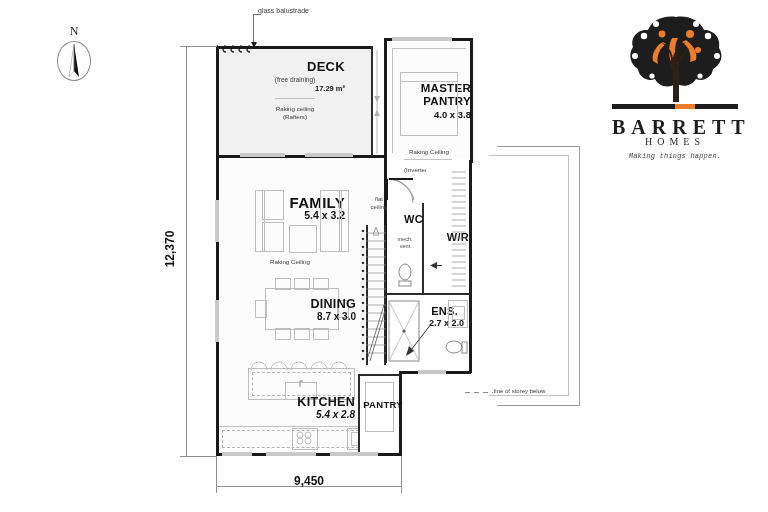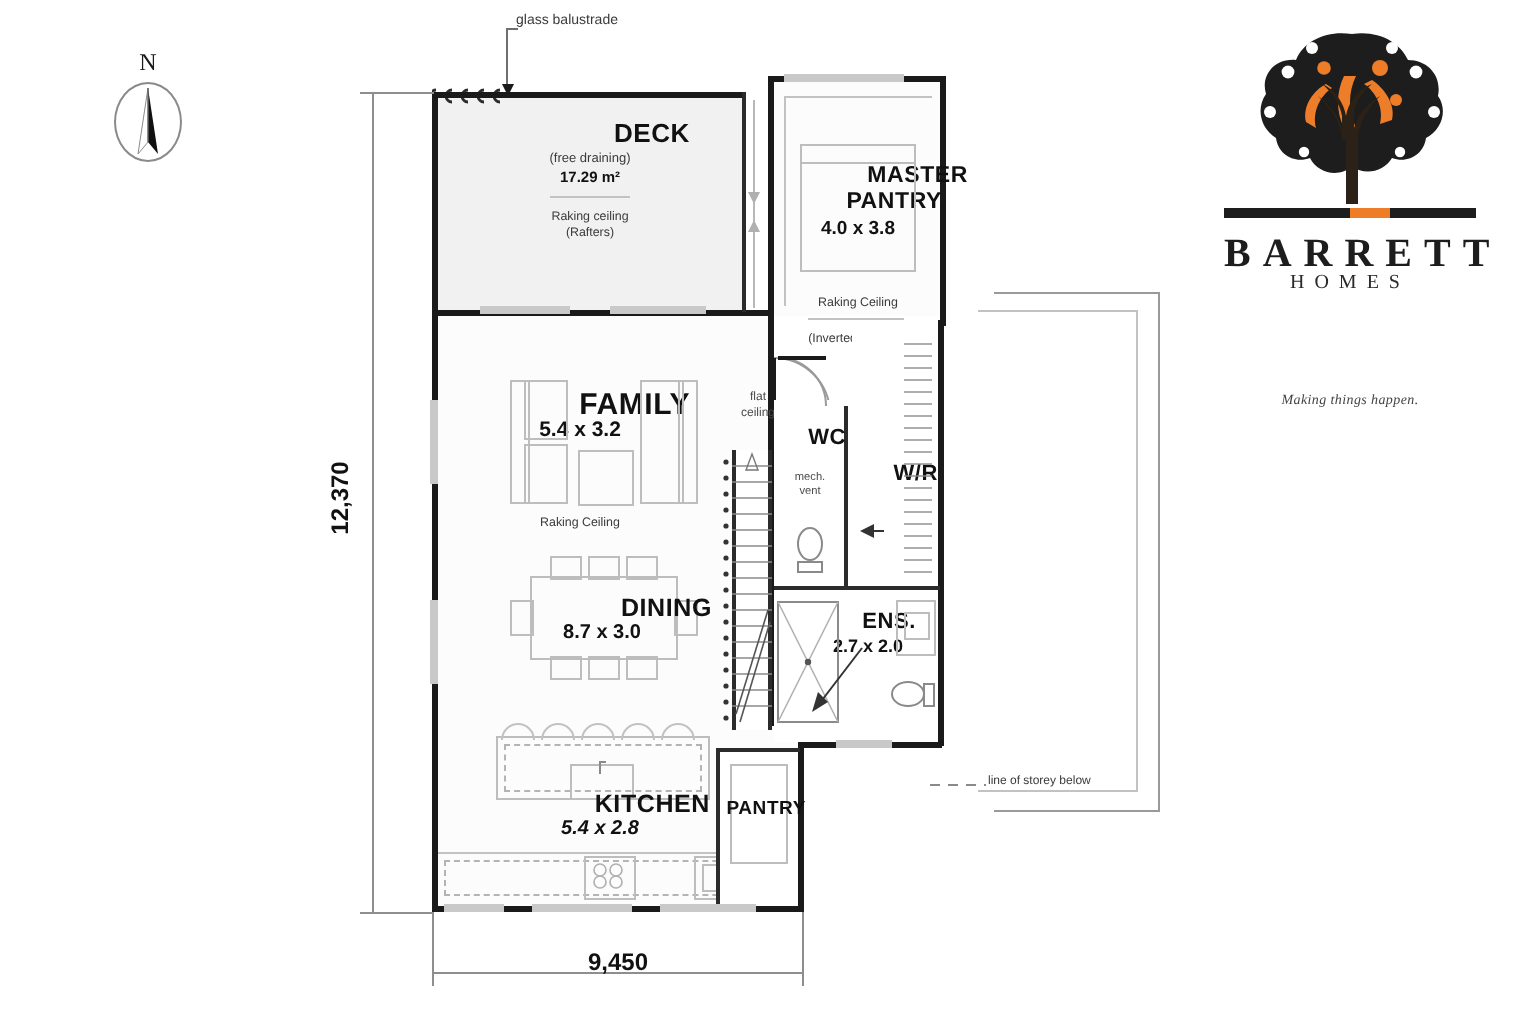--- a/index.html
+++ b/index.html
@@ -10,21 +10,21 @@
   }
   .stage{position:absolute;inset:0;}
   .abs{position:absolute;}
 
   
   .room-name{
     font-weight:bold;color:#111;text-align:right;
     letter-spacing:.3px;line-height:1.05;white-space:nowrap;
   }
   .room-dim{
-    font-weight:bold;color:#111;text-align:center;line-height:1.05;white-space:nowrap;
+    font-weight:bold;color:#111;text-align:right;line-height:1.05;white-space:nowrap;
   }
   .note{
     color:#3a3a3a;text-align:center;line-height:1.25;white-space:nowrap;
   }
   .tiny{color:#4a4a4a;text-align:center;line-height:1.2;white-space:nowrap;}
 
   
   .wall{background:#1a1a1a;position:absolute;}
   .wall-thin{background:#2b2b2b;position:absolute;}
   .hairline{background:#9a9a9a;position:absolute;}
@@ -60,22 +60,22 @@
   
   .logo-wrap{position:absolute;text-align:center;}
   .logo-word{
     font-weight:bold;color:#1d1d1d;letter-spacing:6px;
     font-family:"Liberation Serif", serif;
   }
   .logo-sub{
     color:#2a2a2a;letter-spacing:5px;font-family:"Liberation Serif", serif;
   }
   .logo-tag{
-    color:#444;font-family:Liberation Serif, serif;
-    font-style:italic;font-size:7px;letter-spacing:.2px;margin-top:44px;
+    color:#444;font-family:Liberation Mono, monospace;
+    font-style:italic;font-size:7px;letter-spacing:.2px;
   }
   .logo-bar{position:absolute;height:5px;}
   .logo-bar-dark{background:#1d1d1d;}
   .logo-bar-or{background:#ee7d2a;}
 </style>
 </head>
 <body>
 
 <div class="stage">
 
@@ -146,21 +146,21 @@
   <div class="wall" style="left:470px;top:38px;width:3px;height:125px;"></div>
   <div class="wall" style="left:384px;top:38px;width:3px;height:338px;"></div>
 
   <div class="wall" style="left:216px;top:155px;width:170px;height:3px;"></div>
 
   <div class="fill-room" style="left:387px;top:41px;width:83px;height:117px;"></div>
 
   <div class="hairline-lt" style="left:392px;top:48px;width:74px;height:1px;"></div>
   <div class="hairline-lt" style="left:392px;top:48px;width:1px;height:105px;"></div>
 
-  <div class="abs room-name" style="left:400px;top:82px;width:84px;font-size:11.5px;">MASTER</div>
+  <div class="abs room-name" style="left:387px;top:82px;width:84px;font-size:11.5px;">MASTER</div>
   <div class="abs room-name" style="left:387px;top:95px;width:84px;font-size:11.5px;">PANTRY</div>
   <div class="abs room-dim" style="left:387px;top:110px;width:84px;font-size:9.5px;">4.0 x 3.8</div>
   <div class="abs note" style="left:385px;top:148px;width:88px;font-size:6.2px;">Raking Ceiling</div>
   <div class="abs note" style="left:383px;top:166px;width:92px;font-size:6.2px;">(Inverted Trusses)</div>
   <div class="hairline-lt" style="left:404px;top:159px;width:48px;height:1px;"></div>
   <svg class="abs" style="left:452px;top:169px;" width="10" height="6" viewBox="0 0 10 6">
     <polygon points="0,3 7,0 7,6" fill="#444"></polygon>
   </svg>
 
   <div class="fur" style="left:400px;top:72px;width:56px;height:62px;"></div>

